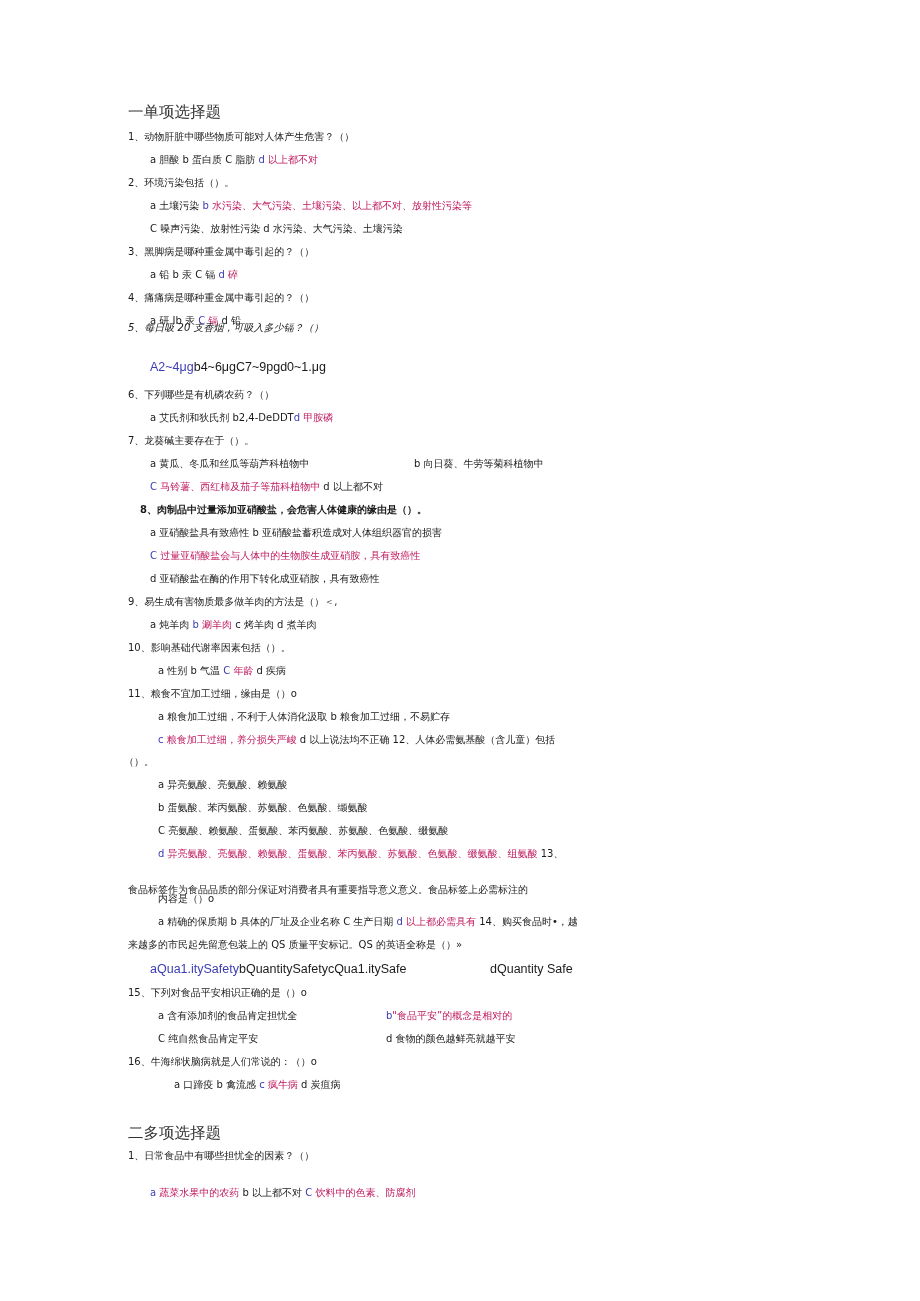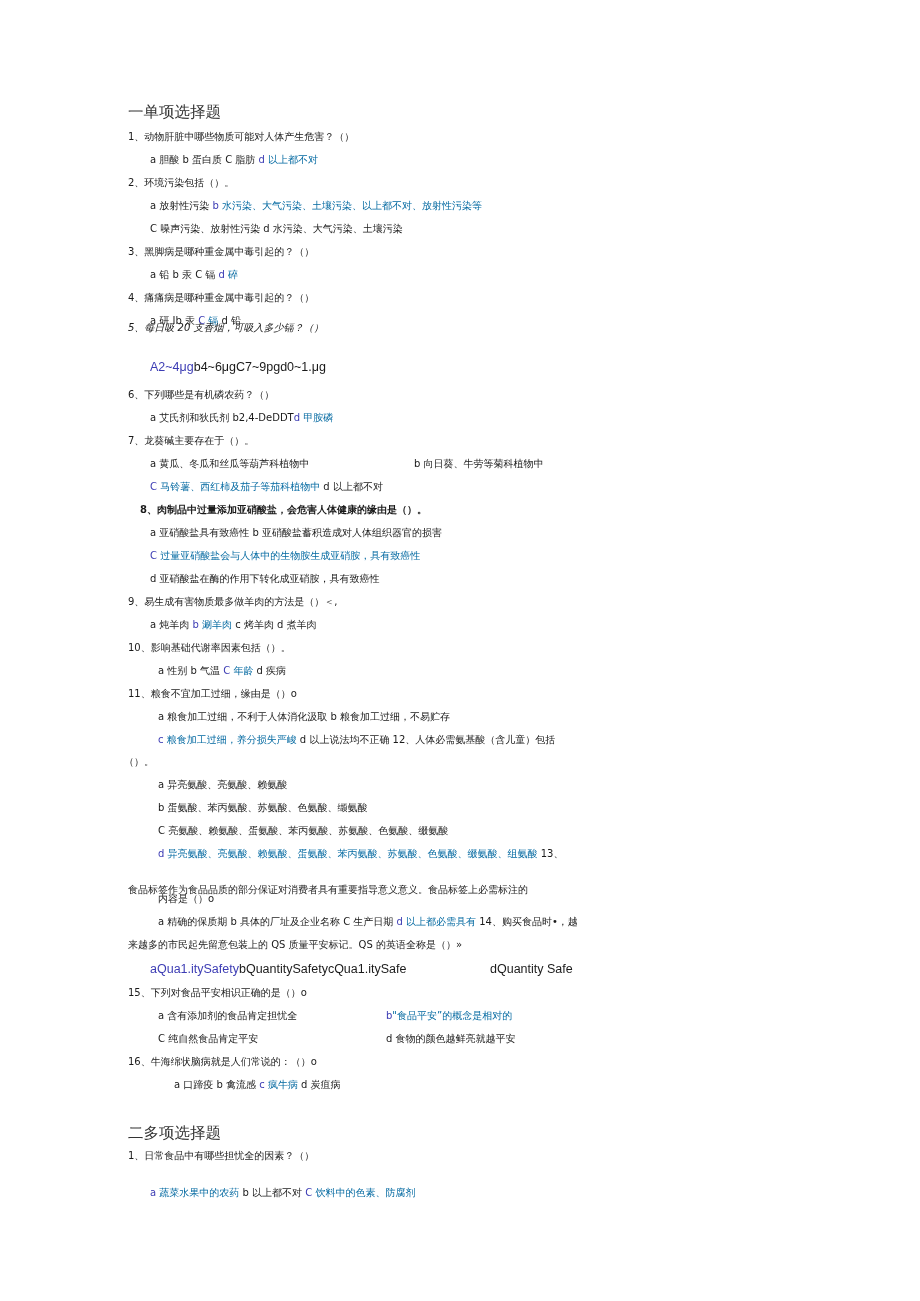--- a/index.html
+++ b/index.html
@@ -1,38 +1,38 @@
 <!DOCTYPE html>
 <html><head>
 <meta charset="utf-8">
 <style>
   html, body { margin:0; padding:0; background:#ffffff; }
   body { width:920px; height:1301px; position:relative; overflow:hidden;
          font-family: "DejaVu Sans", "Liberation Sans", sans-serif; color:#1a1a1a; }
   .line { position:absolute; white-space:nowrap; font-size:10px; line-height:20px; }
   .heading { font-size:15.5px; color:#333; }
-  .ans { color:#0369a1; }
+  .ans { color:#be185d; }
   .ansl { color:#3c3cb4; }
   .sm { font-size:12.5px; font-family:"Liberation Sans", sans-serif; }
 </style>
 </head>
 <body>
 
 <div>
 
   <div class="line heading" style="left:128px;top:102px;">一单项选择题</div>
 
   <div class="line" style="left:128px;top:127px;">1、动物肝脏中哪些物质可能对人体产生危害？（）</div>
   <div class="line" style="left:150px;top:150px;">
     <span>a 胆酸 b 蛋白质 C 脂肪 </span><span class="ansl">d </span><span class="ans">以上都不对</span>
   </div>
 
   <div class="line" style="left:128px;top:173px;">2、环境污染包括（）。</div>
   <div class="line" style="left:150px;top:196px;">
-    <span>a 放射性污染 </span><span class="ansl">b </span><span class="ans">水污染、大气污染、土壤污染、以上都不对、放射性污染等</span>
+    <span>a 土壤污染 </span><span class="ansl">b </span><span class="ans">水污染、大气污染、土壤污染、以上都不对、放射性污染等</span>
   </div>
   <div class="line" style="left:150px;top:219px;">C 噪声污染、放射性污染 d 水污染、大气污染、土壤污染</div>
 
   <div class="line" style="left:128px;top:242px;">3、黑脚病是哪种重金属中毒引起的？（）</div>
   <div class="line" style="left:150px;top:265px;">
     <span>a 铅 b 汞 C 镉 </span><span class="ansl">d </span><span class="ans">碎</span>
   </div>
 
   <div class="line" style="left:128px;top:288px;">4、痛痛病是哪种重金属中毒引起的？（）</div>
   <div class="line" style="left:150px;top:311px;">

